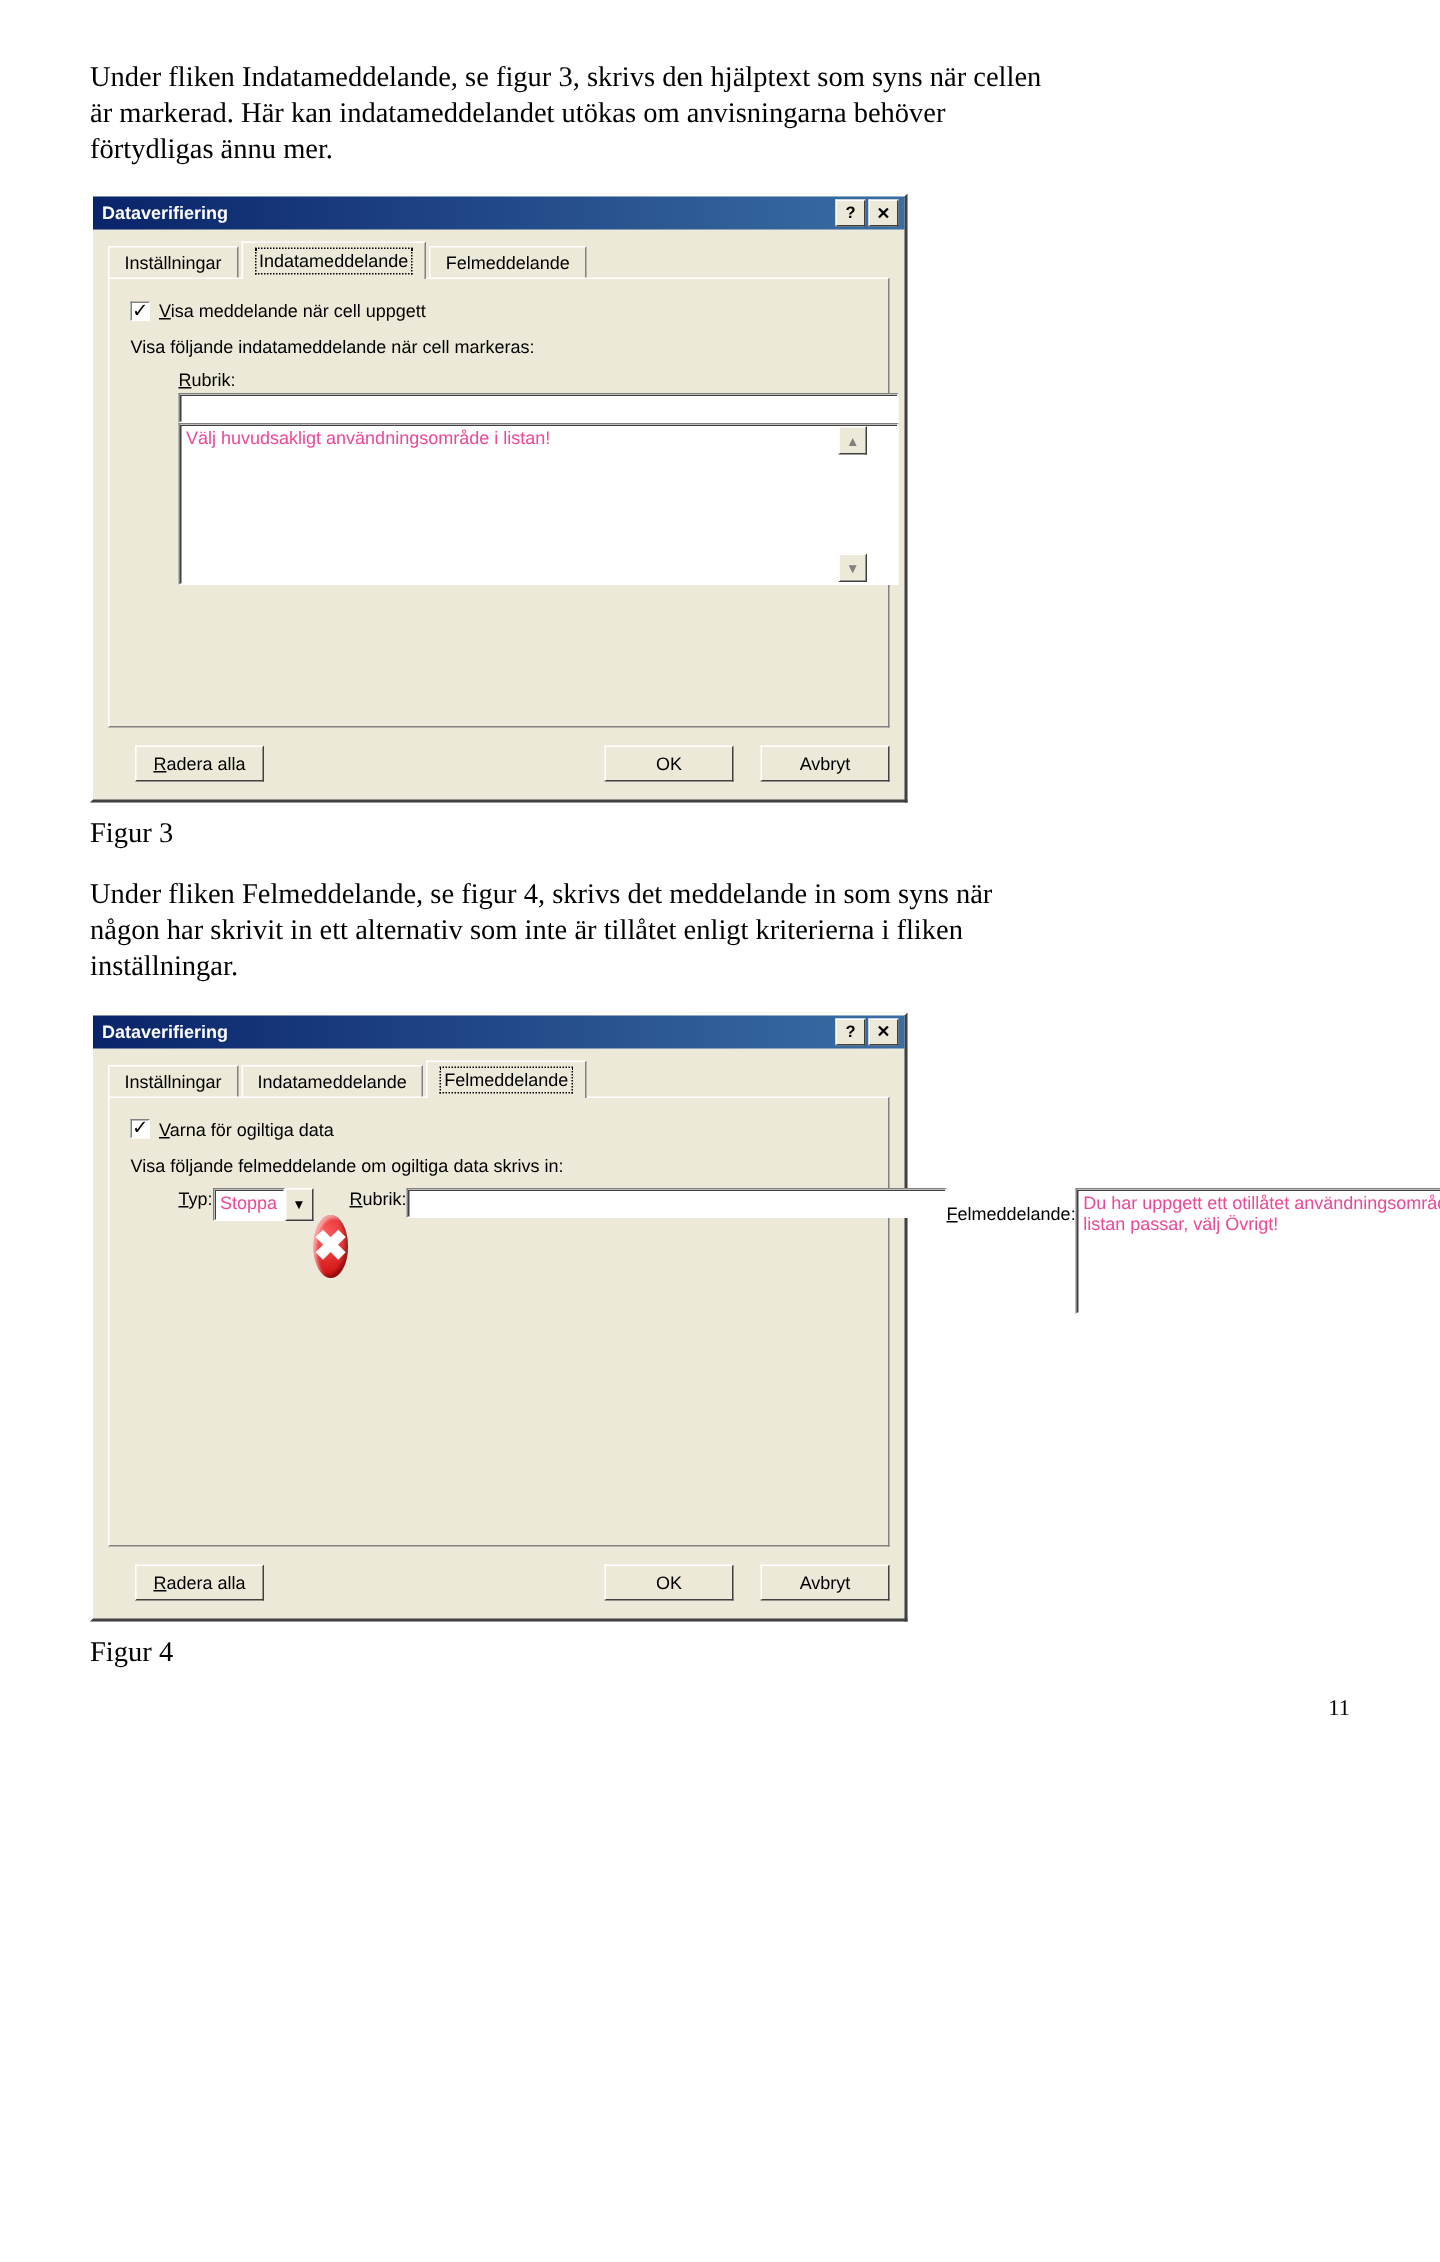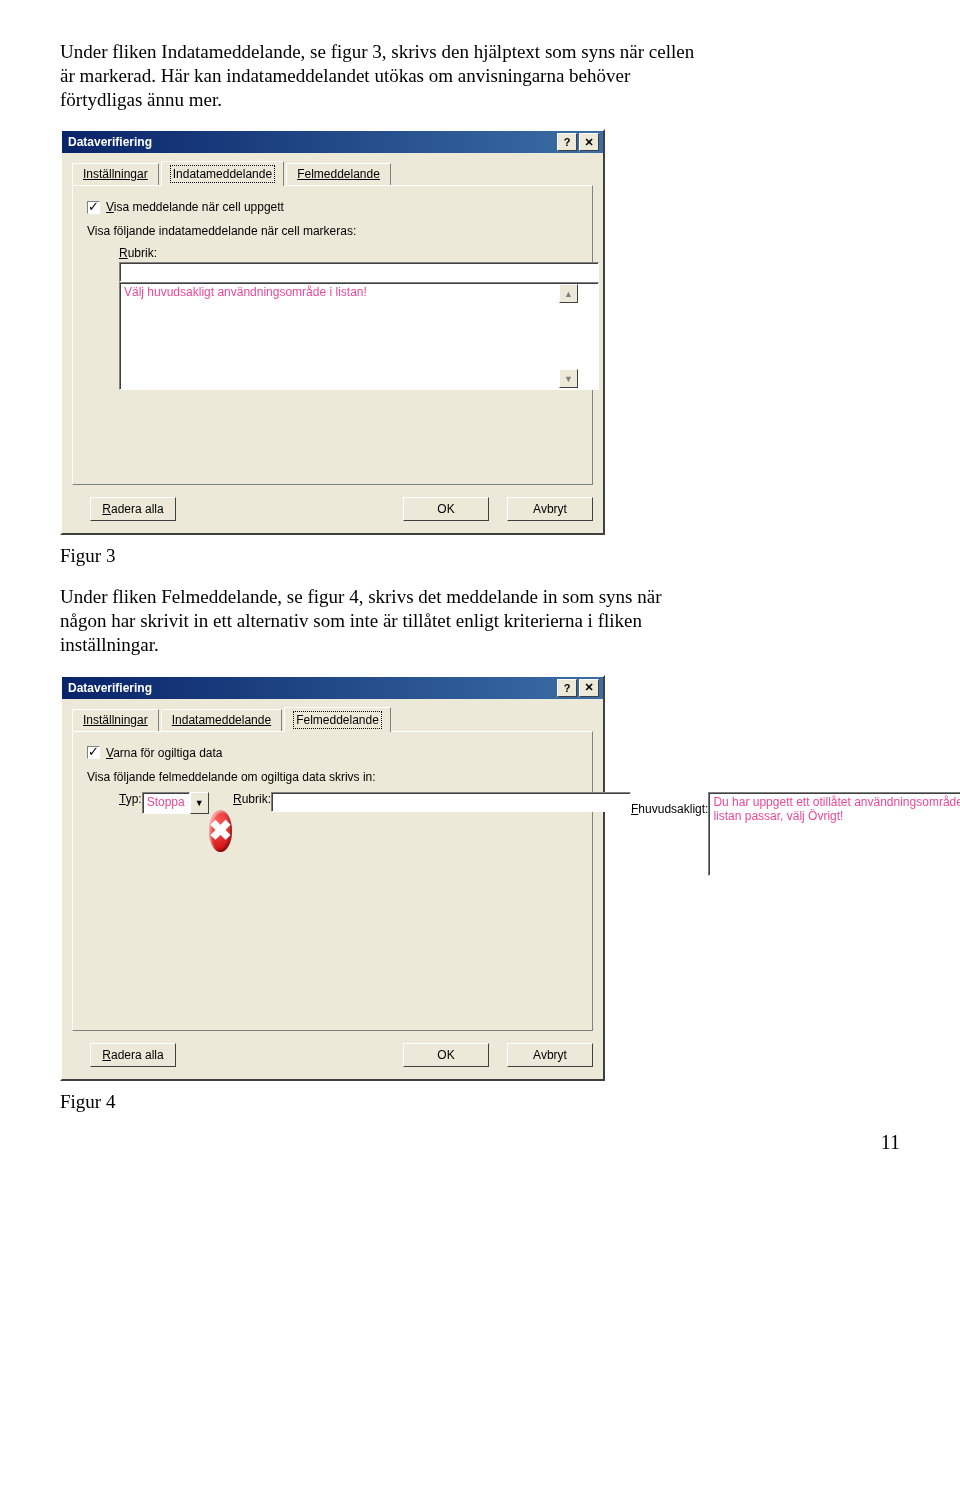--- a/index.html
+++ b/index.html
@@ -7,21 +7,21 @@
     font-size: 19px;
     background: #ffffff;
     margin: 0;
     padding: 40px 60px;
     width: 960px;
     box-sizing: border-box;
     color: #000;
   }
   .body-text { margin: 0 0 18px 0; line-height: 1.25; max-width: 640px; }
   .caption { font-size: 19px; margin: 10px 0 18px 0; }
-  .page-number { text-align: right; font-size: 20px; margin-top: 16px; }
+  .page-number { text-align: right; font-size: 15px; margin-top: 16px; }
   .dialog {
     width: 545px;
     background: #ece9d8;
     border-top: 2px solid #ffffff;
     border-left: 2px solid #ffffff;
     border-right: 2px solid #404040;
     border-bottom: 2px solid #404040;
     font-family: Tahoma, Arial, sans-serif;
     font-size: 12px;
     color: #000;
@@ -49,24 +49,23 @@
     border-bottom: 1px solid #404040;
     margin-left: 2px;
     display: flex; align-items: center; justify-content: center;
     font-family: Arial, sans-serif;
     color: #000;
     font-size: 11px;
     font-weight: bold;
   }
   .tab-strip {
     display: flex;
-    align-items: flex-start;
+    align-items: center;
     padding: 8px 10px 0 10px;
     position: relative;
-    text-decoration: underline;
   }
   .tab {
     border-top: 1px solid #fff;
     border-left: 1px solid #fff;
     border-right: 1px solid #808080;
     background: #ece9d8;
     padding: 3px 10px 4px 10px;
     margin-right: 2px;
     position: relative;
     font-size: 12px;
@@ -284,21 +283,21 @@
         <div class="form-label"><span class="accel">T</span><span>yp:</span></div>
         <div class="combo">
           <div class="text-input">Stoppa</div>
           <div class="combo-btn">▼</div>
         </div>
         <div class="err-icon">✖</div>
       </div>
       <div class="col" style="flex:1;">
         <div class="form-label"><span class="accel">R</span><span>ubrik:</span></div>
         <div class="text-input single" style="width:360px;"></div>
-        <div class="form-label" style="margin-top:10px;"><span class="accel">F</span><span>huvudsakligt:</span></div>
+        <div class="form-label" style="margin-top:10px;"><span class="accel">F</span><span>elmeddelande:</span></div>
         <div class="textarea-wrap">
           <div class="text-input textarea short" style="width:360px;">Du har uppgett ett otillåtet användningsområde! Om inget i listan passar, välj Övrigt!</div>
           <div class="scroll-col" style="right:0;">
             <div class="scroll-btn">▲</div>
             <div class="scroll-btn">▼</div>
           </div>
         </div>
       </div>
     </div>
   </div>

